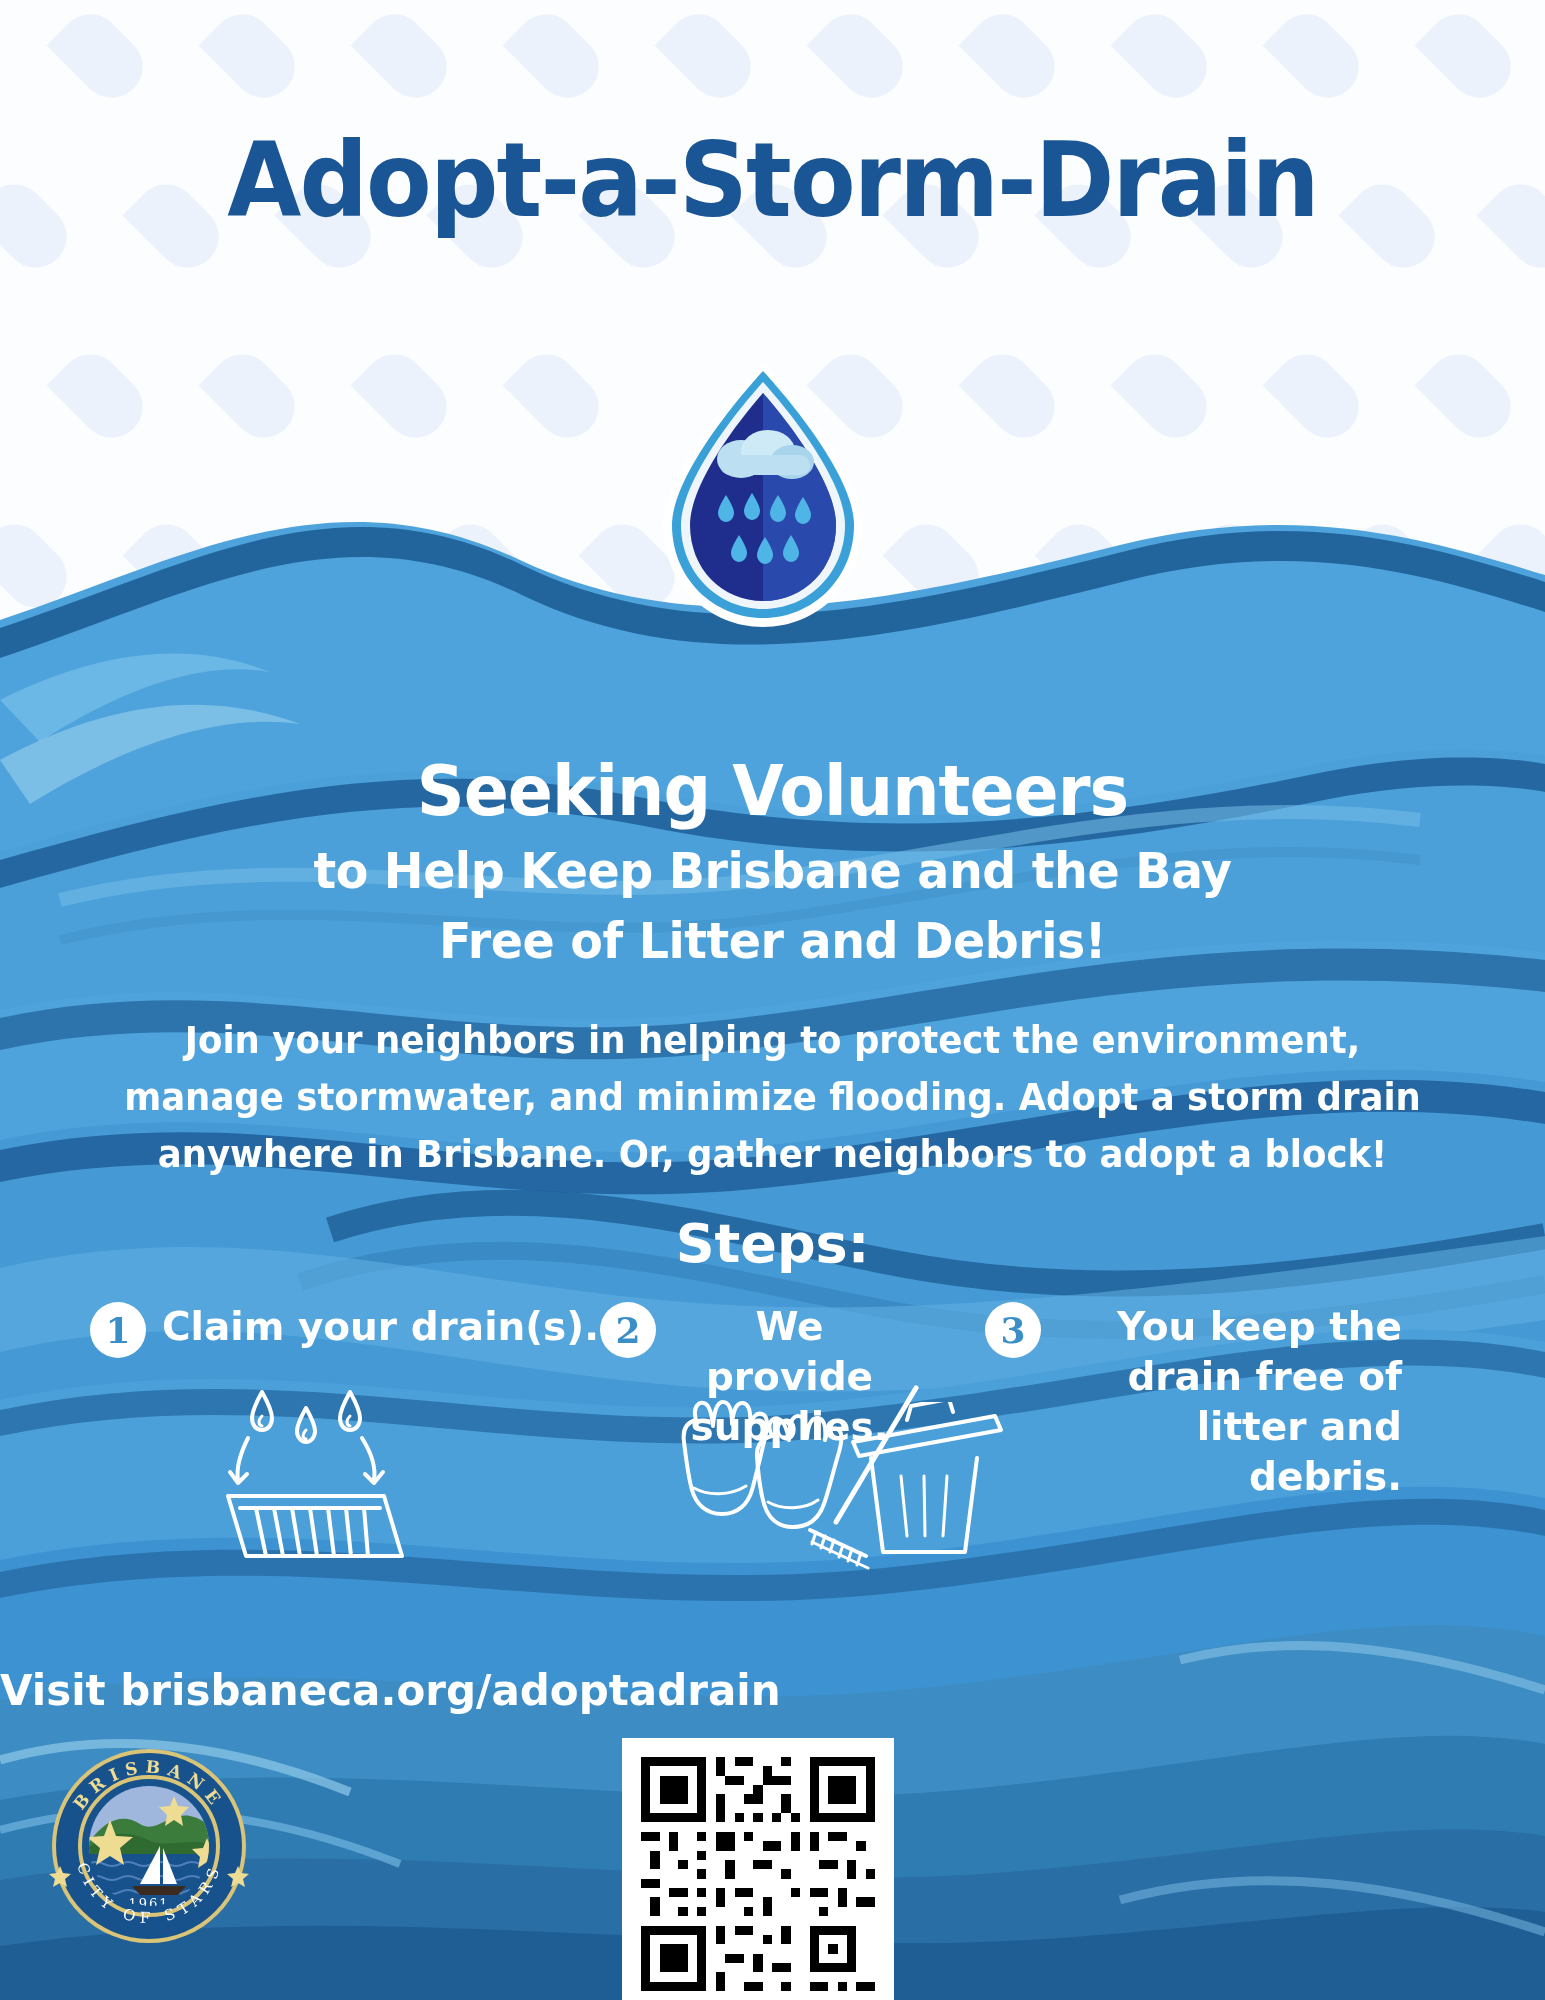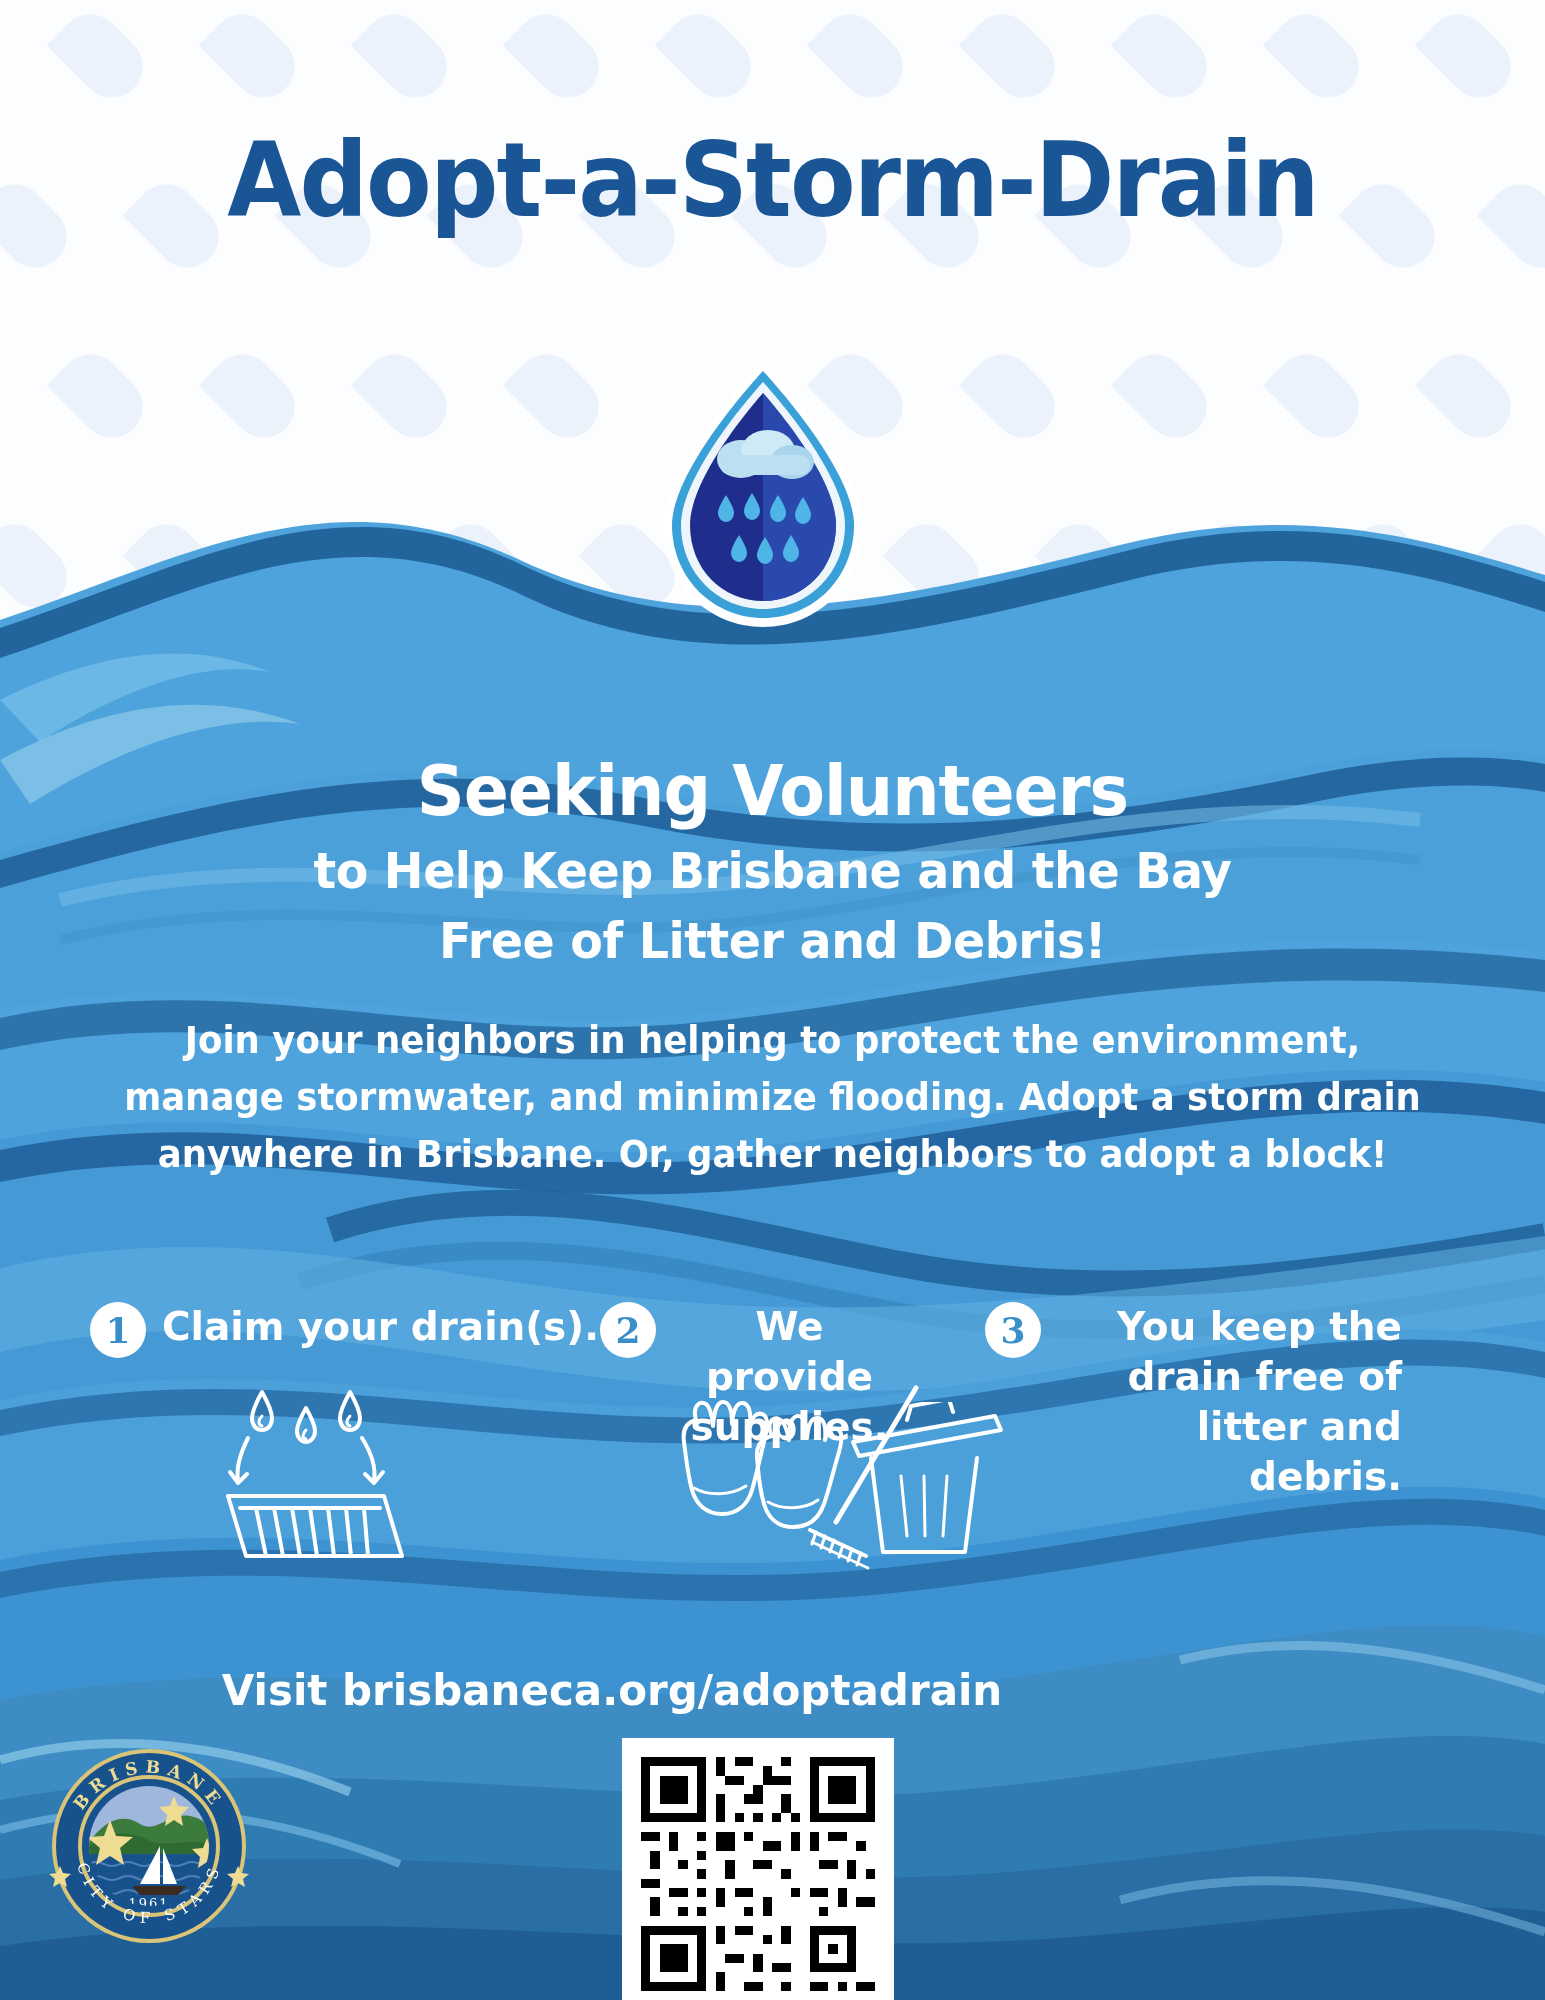--- a/index.html
+++ b/index.html
@@ -97,21 +97,21 @@
 
   .stepicon{position:absolute;}
 
   
   .signup{
     position:absolute;left:0;top:1583px;width:1545px;text-align:center;
     color:#fff;font-weight:bold;font-size:45px;
     font-family:"DejaVu Sans","Liberation Sans",sans-serif;
   }
   .visit{
-    position:absolute;left:0;top:1634px;width:1224px;text-align:center;
+    position:absolute;left:0;top:1634px;width:1224px;
     color:#fff;font-weight:bold;font-size:42px;
     font-family:"DejaVu Sans","Liberation Sans",sans-serif;
   }
 
   
   .qr{
     position:absolute;left:622px;top:1706px;
     width:272px;height:272px;background:#fff;
     padding:0;box-sizing:border-box;
   }
@@ -270,20 +270,21 @@
   </div>
 
   <div class="content">
 
     <div class="h2 seeking">Seeking Volunteers</div>
     <div class="h2 sub1">to Help Keep Brisbane and the Bay</div>
     <div class="h2 sub2">Free of Litter and Debris!</div>
 
     <div class="para">Join your neighbors in helping to protect the environment, manage stormwater, and minimize flooding. Adopt a storm drain anywhere in Brisbane. Or, gather neighbors to adopt a block!</div>
 
+    <div class="stepsTitle">Steps:</div>
 
     <div class="step step1">
       <div class="num">1</div>
       <div class="txt">Claim your drain(s).</div>
       <div class="stepicon" style="left:120px;top:78px;width:210px;height:190px;">
         <svg viewBox="0 0 210 190" xmlns="http://www.w3.org/2000/svg" fill="none" stroke="#ffffff" stroke-width="4" stroke-linecap="round" stroke-linejoin="round">
 
           <path d="M52 12 C52 12 62 30 62 38 C62 45 58 50 52 50 C46 50 42 45 42 38 C42 30 52 12 52 12 Z"></path>
           <path d="M52 36 C48 40 48 45 52 46" stroke-width="3"></path>
           <path d="M96 28 C96 28 105 44 105 51 C105 57 101 62 96 62 C91 62 87 57 87 51 C87 44 96 28 96 28 Z"></path>

